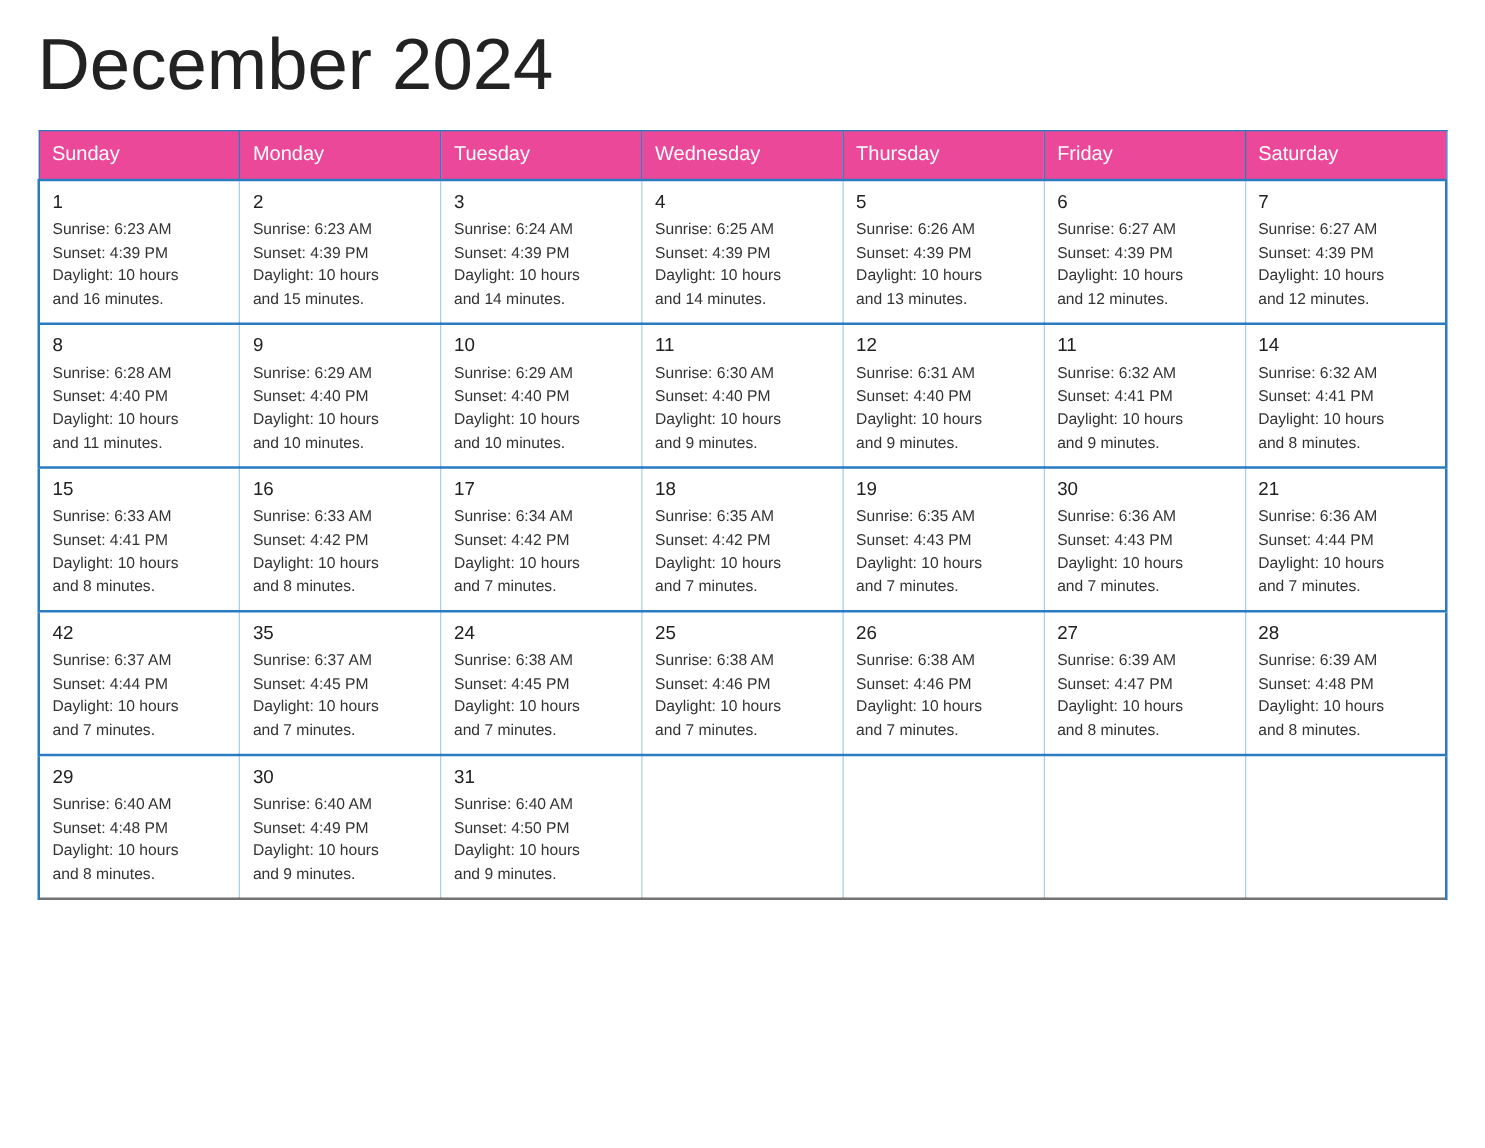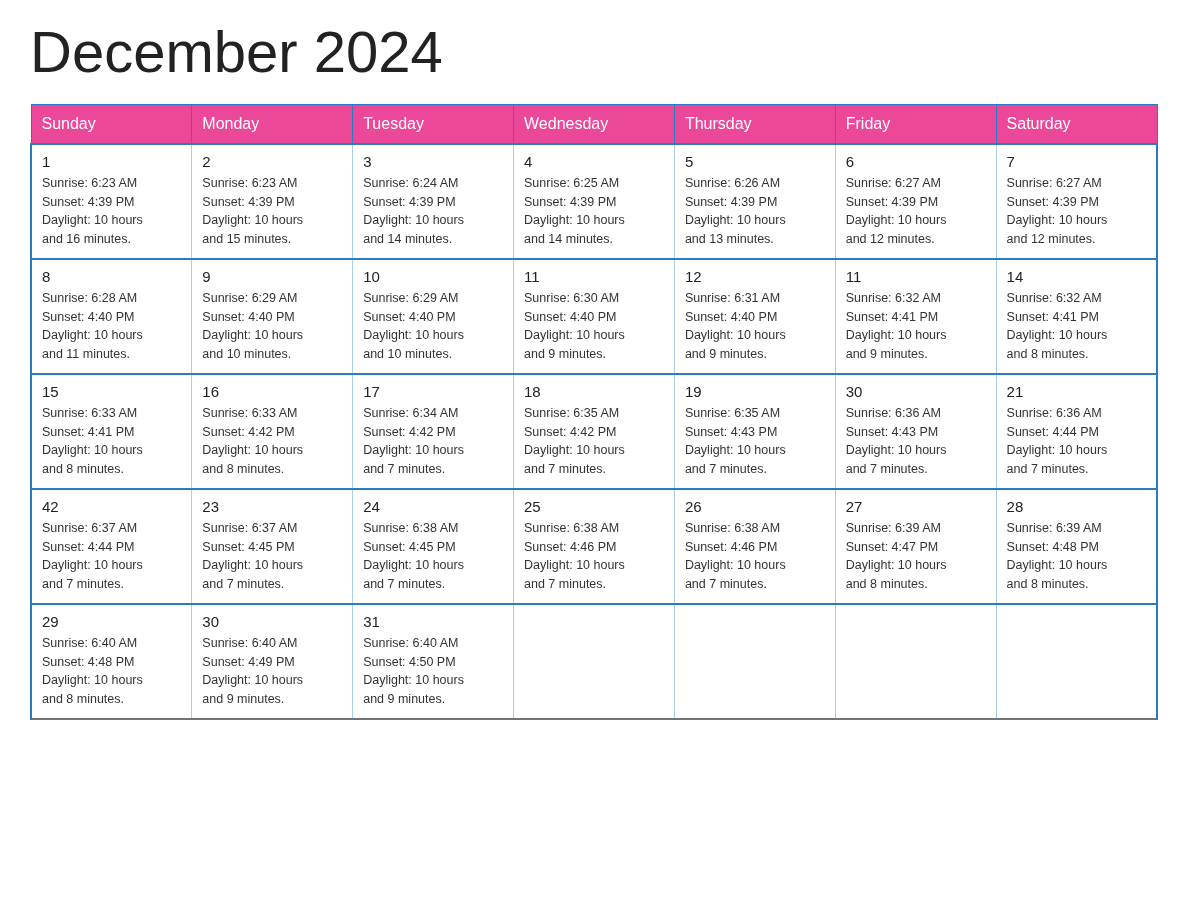--- a/index.html
+++ b/index.html
@@ -222,21 +222,21 @@
           <div class="day-number">21</div>
           <div class="day-info">Sunrise: 6:36 AM<br>Sunset: 4:44 PM<br>Daylight: 10 hours<br>and 7 minutes.</div>
         </td>
       </tr>
       <tr>
         <td>
           <div class="day-number">42</div>
           <div class="day-info">Sunrise: 6:37 AM<br>Sunset: 4:44 PM<br>Daylight: 10 hours<br>and 7 minutes.</div>
         </td>
         <td>
-          <div class="day-number">23</div>
+          <div class="day-number">35</div>
           <div class="day-info">Sunrise: 6:37 AM<br>Sunset: 4:45 PM<br>Daylight: 10 hours<br>and 7 minutes.</div>
         </td>
         <td>
           <div class="day-number">24</div>
           <div class="day-info">Sunrise: 6:38 AM<br>Sunset: 4:45 PM<br>Daylight: 10 hours<br>and 7 minutes.</div>
         </td>
         <td>
           <div class="day-number">25</div>
           <div class="day-info">Sunrise: 6:38 AM<br>Sunset: 4:46 PM<br>Daylight: 10 hours<br>and 7 minutes.</div>
         </td>

